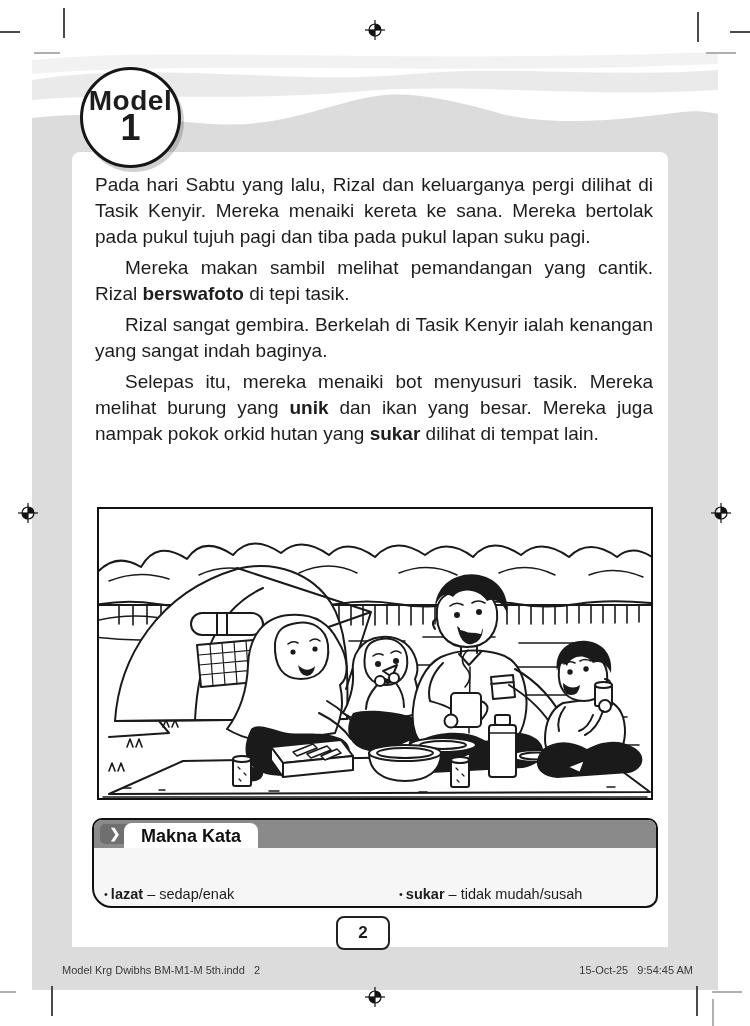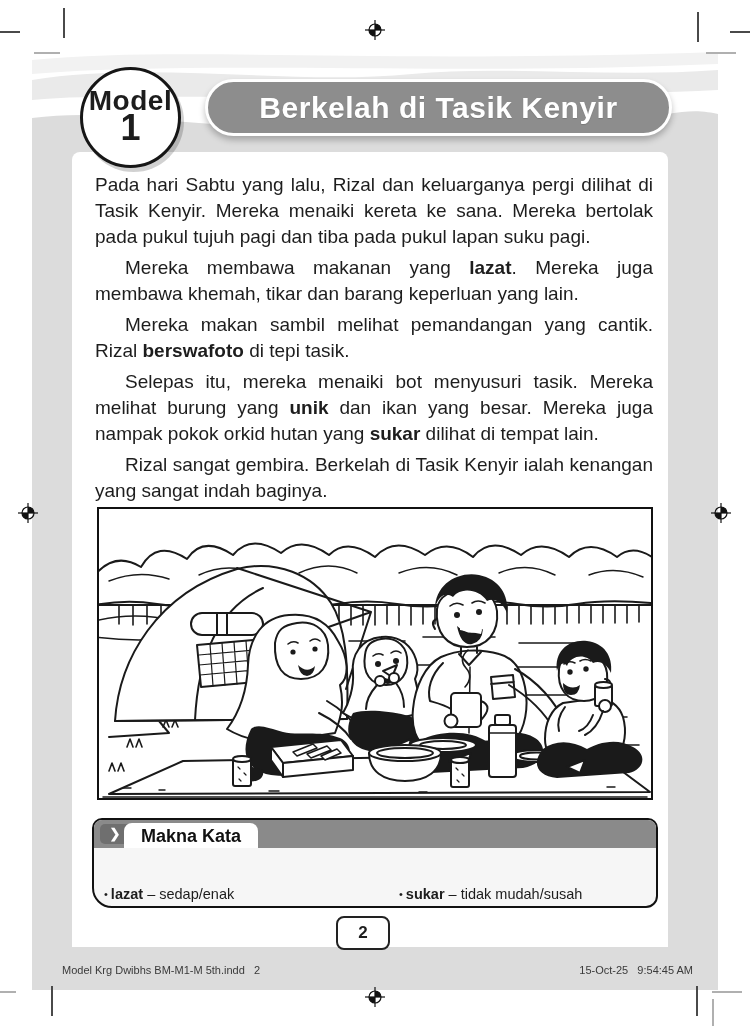--- a/index.html
+++ b/index.html
@@ -70,30 +70,26 @@
     <path d="M0,88 C60,80 120,90 180,94 C250,99 300,72 345,66 C380,61 420,70 470,84 C530,98 600,88 650,82 C665,80 678,82 686,84 L686,122 L0,122 Z" fill="#dcdcdc"></path>
   </svg>
 
   <div class="gray-region"></div>
   <div class="content-panel"></div>
 
   <div class="model-badge">
     <span class="lbl">Model</span>
     <span class="num">1</span>
   </div>
-  <div class="title-banner">
-    <span class="t">Berkelah di Tasik Kenyir</span>
-  </div>
 
   <div class="passage">
       <p class="">Pada hari Sabtu yang lalu, Rizal dan keluarganya pergi dilihat di Tasik Kenyir. Mereka menaiki kereta ke sana. Mereka bertolak pada pukul tujuh pagi dan tiba pada pukul lapan suku pagi.</p>
-      <p class="indent">Mereka membawa makanan yang <b>lazat</b>. Mereka juga membawa khemah, tikar dan barang keperluan yang lain.</p>
       <p class="indent">Mereka makan sambil melihat pemandangan yang cantik. Rizal <b>berswafoto</b> di tepi tasik.</p>
+      <p class="indent">Rizal sangat gembira. Berkelah di Tasik Kenyir ialah kenangan yang sangat indah baginya.</p>
       <p class="indent">Selepas itu, mereka menaiki bot menyusuri tasik. Mereka melihat burung yang <b>unik</b> dan ikan yang besar. Mereka juga nampak pokok orkid hutan yang <b>sukar</b> dilihat di tempat lain.</p>
-      <p class="indent">Rizal sangat gembira. Berkelah di Tasik Kenyir ialah kenangan yang sangat indah baginya.</p>
     </div>
 
   <div class="figure">
     <svg viewBox="0 0 552 289" preserveAspectRatio="none" aria-label="Black-and-white cartoon: a family picnicking beside a lake - mother and daughter in headscarves, father holding a steaming mug, son holding a cup, sitting cross-legged on a mat with a utensil box, pot, plates, cans and a thermos; a dome tent on the left, trees and the lake behind">
       <g stroke="#1a1a1a" stroke-width="2" fill="none" stroke-linecap="round" stroke-linejoin="round">
 
         <path fill="#fff" d="M-4,96 L-4,66 Q16,42 42,58 Q58,30 88,50 Q104,26 134,46 Q152,24 182,44 Q202,26 230,46 Q248,28 276,48 Q296,26 326,46 Q348,28 374,48 Q392,26 422,46 Q442,28 470,48 Q490,28 518,48 Q534,34 556,50 L556,96 Z"></path>
         <path d="M-4,96 Q28,90 58,95 T118,95 T178,95 T238,95 T298,95 T358,95 T418,95 T478,95 T552,94"></path>
         <path stroke-width="1.4" d="M10,72 Q40,60 70,70 M100,66 Q130,52 160,66 M200,64 Q230,50 258,64 M300,64 Q330,52 358,66 M400,64 Q428,52 456,66 M490,66 Q516,56 544,68"></path>
         <path stroke-width="1.6" d="M216,96 v18 M228,96 v20 M240,97 v18 M252,96 v20 M264,97 v19 M276,96 v20 M288,97 v18 M300,96 v20 M312,97 v19 M324,96 v19 M336,97 v18 M348,96 v20 M360,97 v18 M372,96 v19 M384,97 v18 M396,96 v19 M408,97 v18 M420,96 v19 M432,97 v18 M444,96 v19 M456,97 v18 M468,96 v18 M480,97 v17 M492,96 v18 M504,97 v17 M516,96 v18 M528,97 v17 M540,96 v17 M20,97 v18 M34,97 v19 M48,97 v18 M62,97 v19 M76,97 v18"></path>

